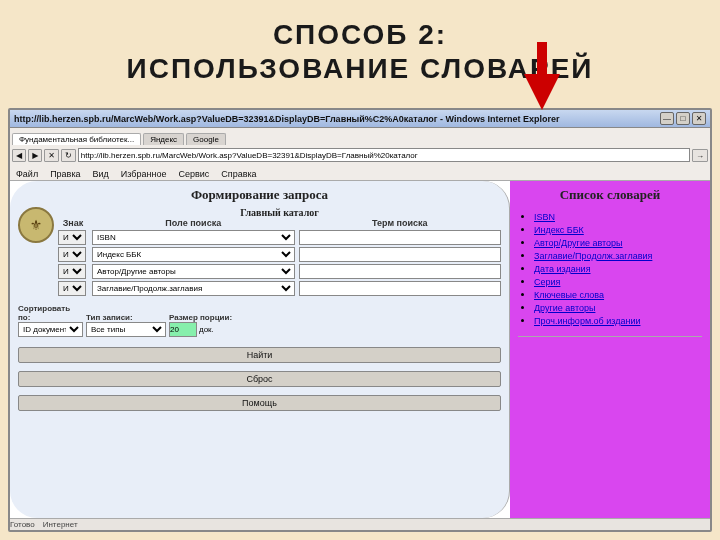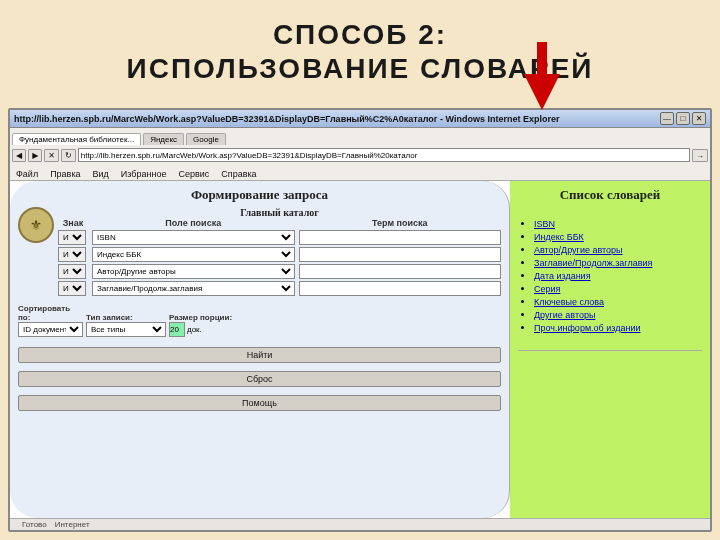--- a/index.html
+++ b/index.html
@@ -250,21 +250,21 @@
       font-weight: bold;
     }
     .bottom-select {
       font-size: 8px;
       height: 15px;
       border: 1px solid #888;
       background: white;
       width: 100%;
     }
     .size-input {
-      width: 16px;
+      width: 28px;
       height: 15px;
       font-size: 8px;
       border: 1px solid #888;
       background: #86efac;
     }
 
     .action-buttons {
       display: flex;
       gap: 8px;
       justify-content: center;
@@ -277,25 +277,25 @@
       background: #d4d0c8;
       border: 1px solid #888;
       border-radius: 2px;
       cursor: pointer;
       color: #111;
     }
 
     
     .right-panel {
       width: 200px;
-      background: #bef264;
+      background: #d946ef;
       padding: 6px 8px;
       display: flex;
       flex-direction: column;
-      gap: 9px;
+      gap: 2px;
     }
     .right-title {
       text-align: center;
       font-size: 13px;
       font-weight: bold;
       color: #222;
       font-family: Times New Roman, serif;
       margin-bottom: 6px;
     }
     .dict-list {
@@ -314,21 +314,21 @@
     .right-divider {
       border: none;
       border-top: 1px solid #aaa;
       margin-top: 8px;
     }
 
     
     .status-bar {
       background: #e8e4e0;
       border-top: 1px solid #aaa;
-      padding: 1px 12px;
+      padding: 1px 0;
       font-size: 8px;
       color: #444;
       display: flex;
       gap: 8px;
     }
 
     .form-main-area {
       display: flex;
       gap: 4px;
       align-items: flex-start;

